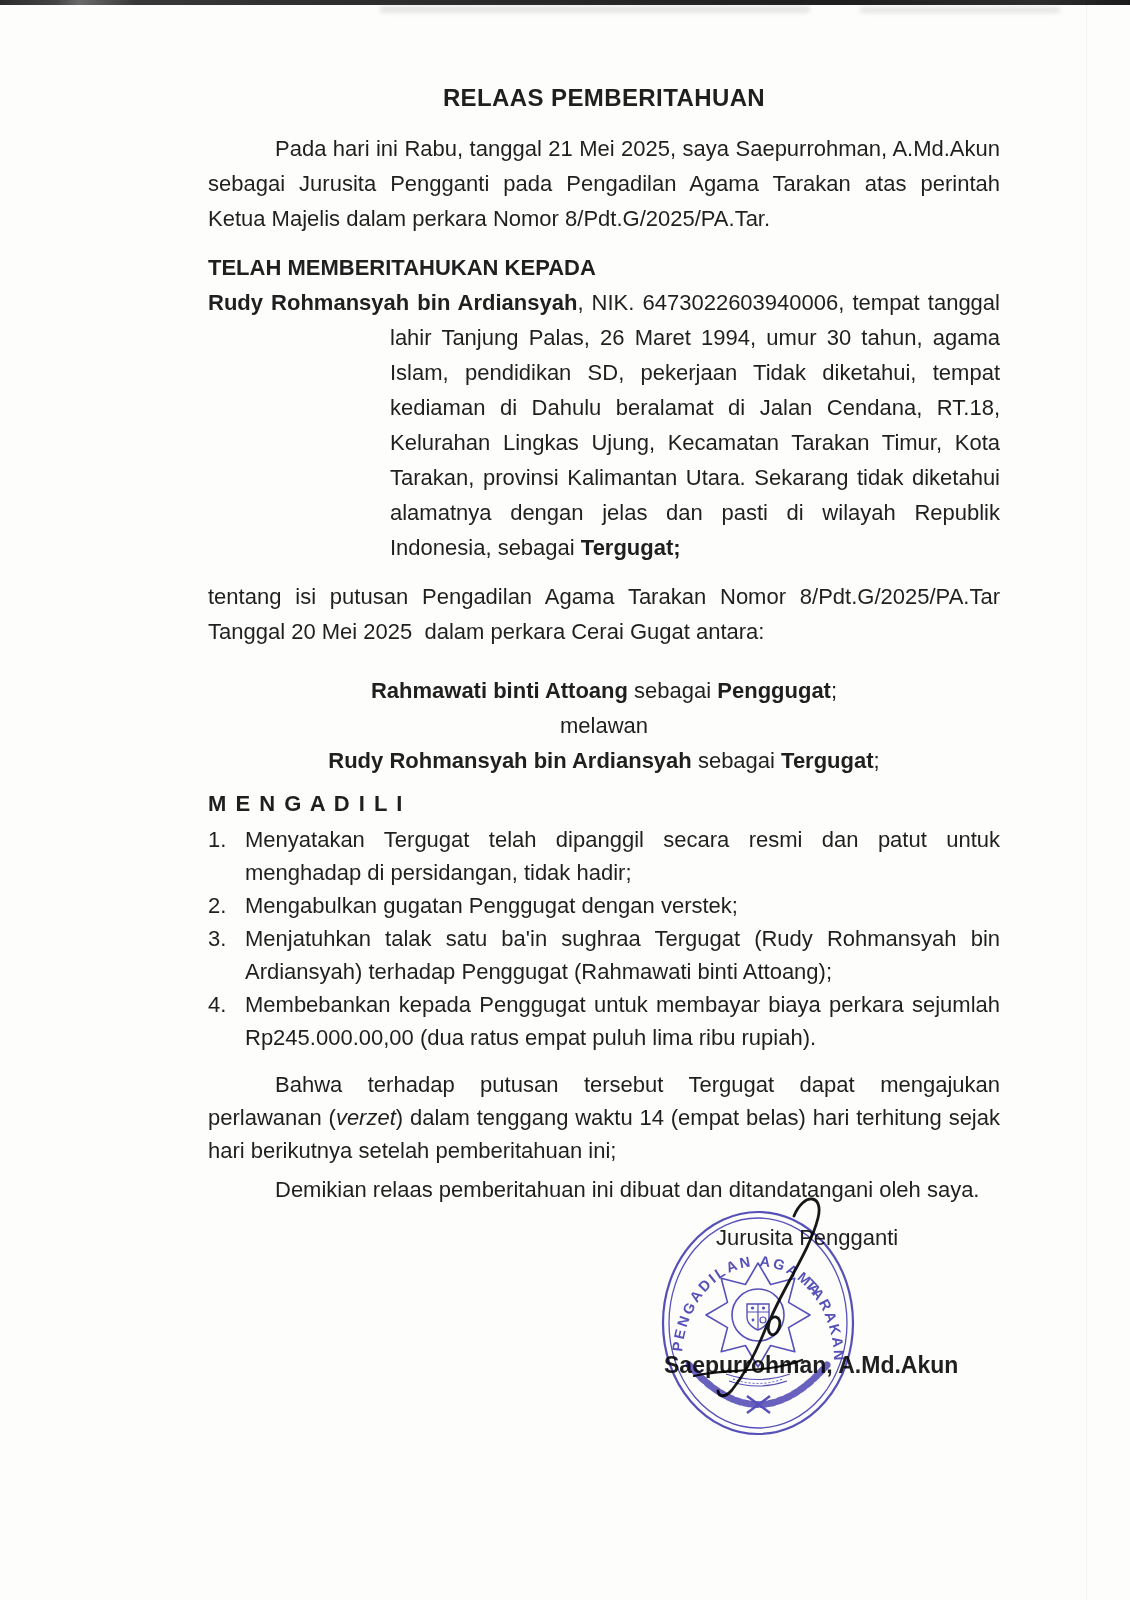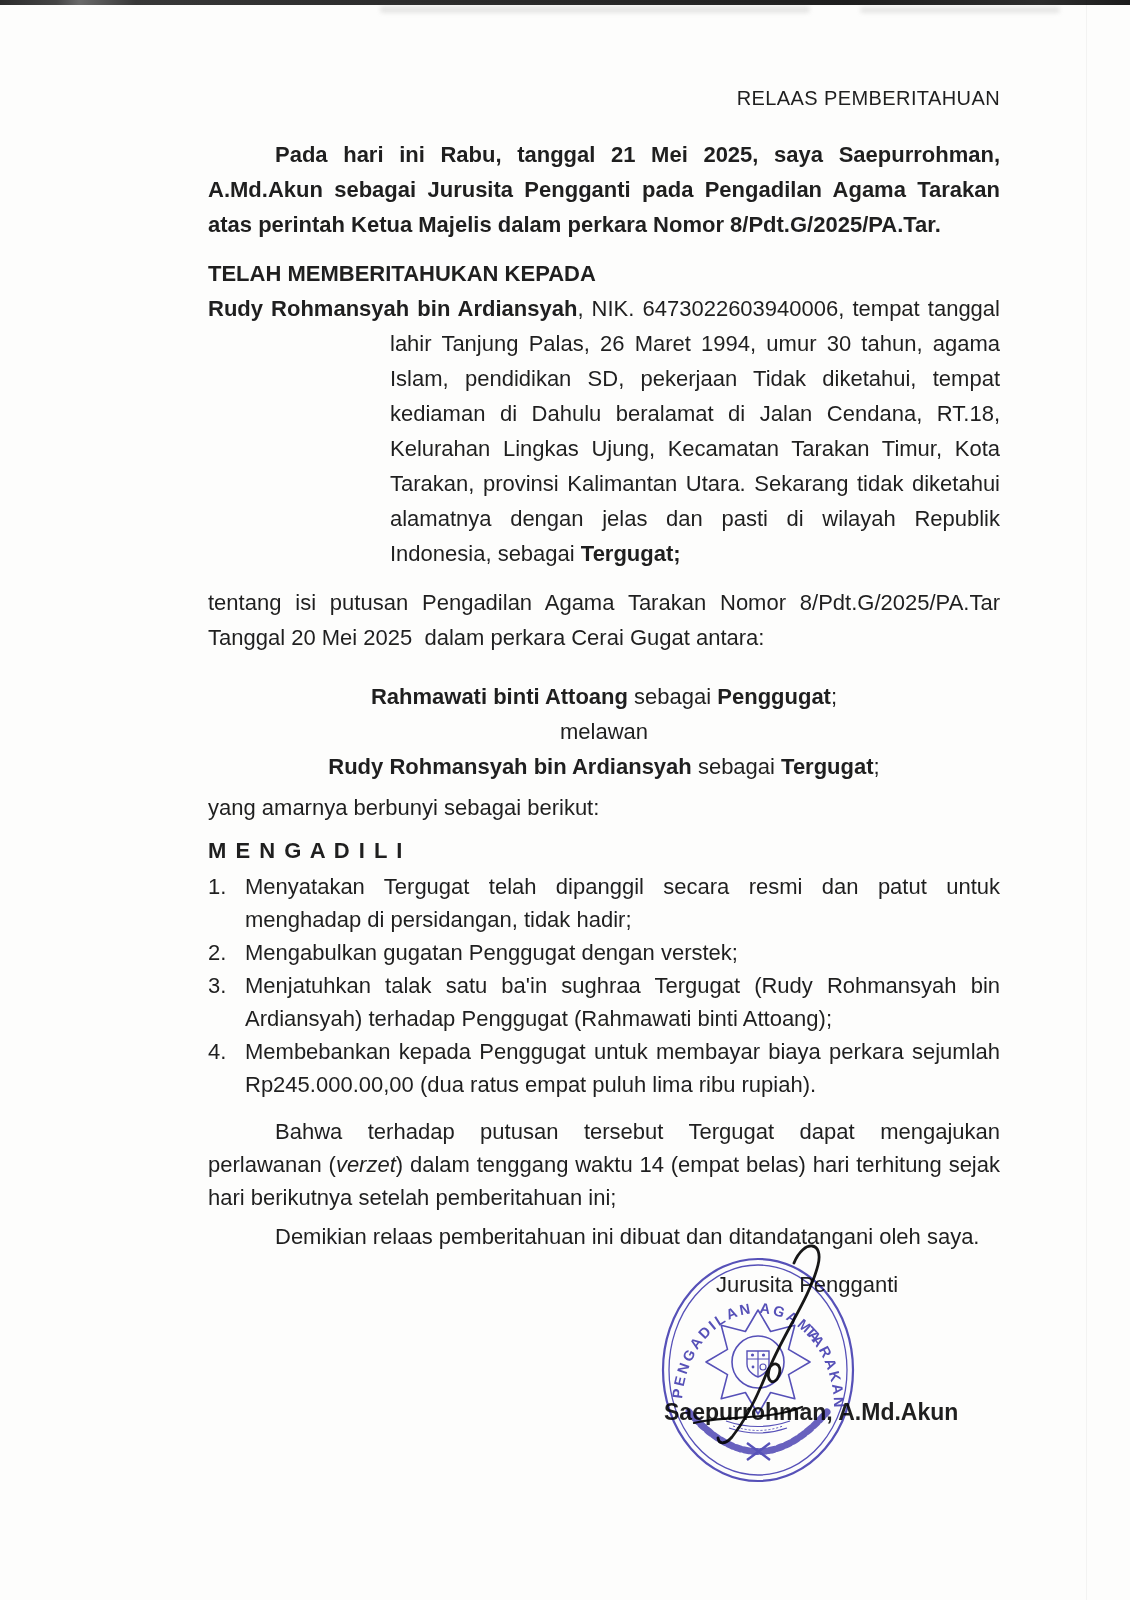--- a/index.html
+++ b/index.html
@@ -18,23 +18,23 @@
   }
   .smudge{position:absolute;background:rgba(110,110,110,.16);filter:blur(2px);border-radius:3px;}
   .sm1{top:6px;left:380px;width:430px;height:7px;}
   .sm2{top:7px;left:860px;width:200px;height:6px;}
   .edge-line{position:absolute;top:0;left:1086px;width:1px;height:1600px;background:rgba(0,0,0,.04);}
 
   .content{
     position:absolute;left:208px;top:82px;width:792px;
     font-size:22px;line-height:35px;
   }
-  .title{text-align:right;font-weight:normal;font-size:20px;line-height:32px;letter-spacing:.4px;}
+  .title{text-align:center;font-weight:bold;font-size:24px;line-height:32px;letter-spacing:.4px;}
   .nomor{text-align:center;white-space:pre-wrap;line-height:34px;}
-  .p-intro{margin-top:23px;text-align:justify;text-indent:67px;font-weight:bold;}
+  .p-intro{margin-top:17px;text-align:justify;text-indent:67px;}
   .h-notify{margin-top:14px;font-weight:bold;}
   .p-party{text-align:justify;padding-left:182px;text-indent:-182px;}
   .p-tentang{margin-top:14px;text-align:justify;white-space:pre-wrap;}
   .center-line{text-align:center;}
   .mt6{margin-top:24px;}
   .p-amar{margin-top:6px;}
   .h-mengadili{margin-top:8px;font-weight:bold;letter-spacing:1.5px;}
   .rulings{margin-top:2px;line-height:33px;}
   .ruling{display:flex;}
   .ruling .num{flex:0 0 37px;}
@@ -66,21 +66,20 @@
     <div class="h-notify">TELAH MEMBERITAHUKAN KEPADA</div>
 
     <p class="p-party" style="margin:0;"><span style="font-weight: bold;">Rudy Rohmansyah bin Ardiansyah</span><span>, NIK. 6473022603940006, tempat tanggal lahir Tanjung Palas, 26 Maret 1994, umur 30 tahun, agama Islam, pendidikan SD, pekerjaan Tidak diketahui, tempat kediaman di Dahulu beralamat di Jalan Cendana, RT.18, Kelurahan Lingkas Ujung, Kecamatan Tarakan Timur, Kota Tarakan, provinsi Kalimantan Utara. Sekarang tidak diketahui alamatnya dengan jelas dan pasti di wilayah Republik Indonesia, sebagai </span><span style="font-weight: bold;">Tergugat;</span></p>
 
     <p class="p-tentang" style="margin-bottom:0;">tentang isi putusan Pengadilan Agama Tarakan Nomor 8/Pdt.G/2025/PA.Tar Tanggal 20 Mei 2025  dalam perkara Cerai Gugat antara:</p>
 
     <div class="center-line mt6"><span style="font-weight: bold;">Rahmawati binti Attoang</span><span> sebagai </span><span style="font-weight: bold;">Penggugat</span><span>;</span></div>
     <div class="center-line">melawan</div>
     <div class="center-line"><span style="font-weight: bold;">Rudy Rohmansyah bin Ardiansyah</span><span> sebagai </span><span style="font-weight: bold; margin-top: 16px;">Tergugat</span><span>;</span></div>
 
-    <div class="p-amar">yang amarnya berbunyi sebagai berikut:</div>
 
     <div class="h-mengadili">M E N G A D I L I</div>
 
     <div class="rulings">
       <div class="ruling">
         <span class="num">1.</span>
         <span class="txt">Menyatakan Tergugat telah dipanggil secara resmi dan patut untuk menghadap di persidangan, tidak hadir;</span>
       </div>
       <div class="ruling">
         <span class="num">2.</span>

